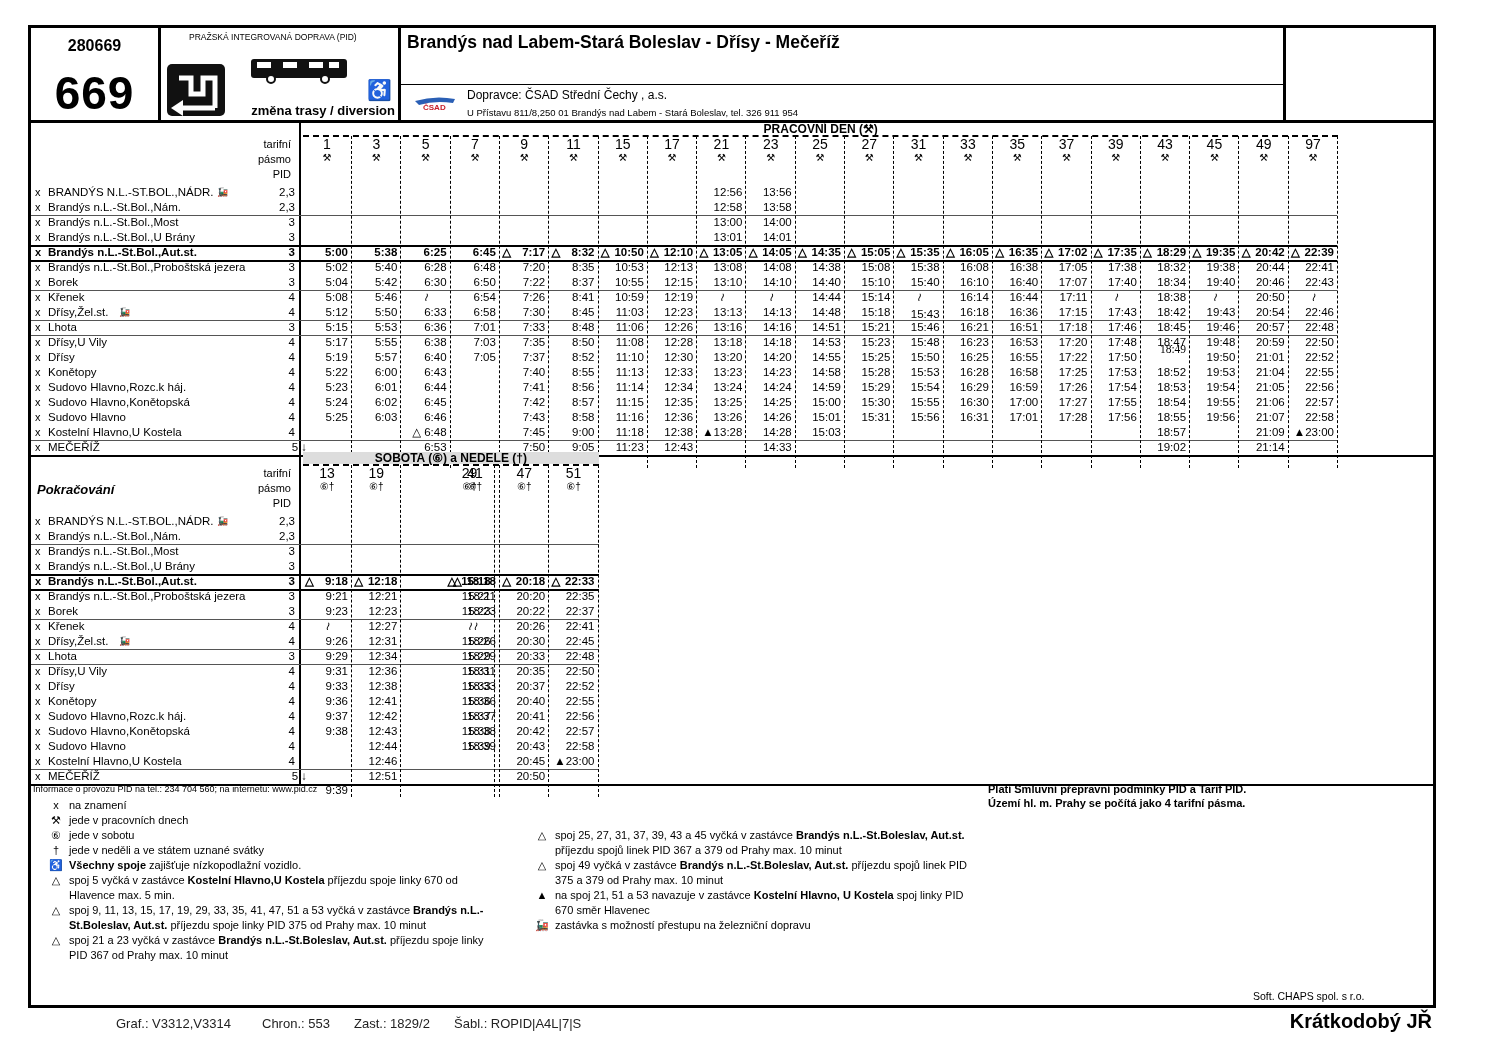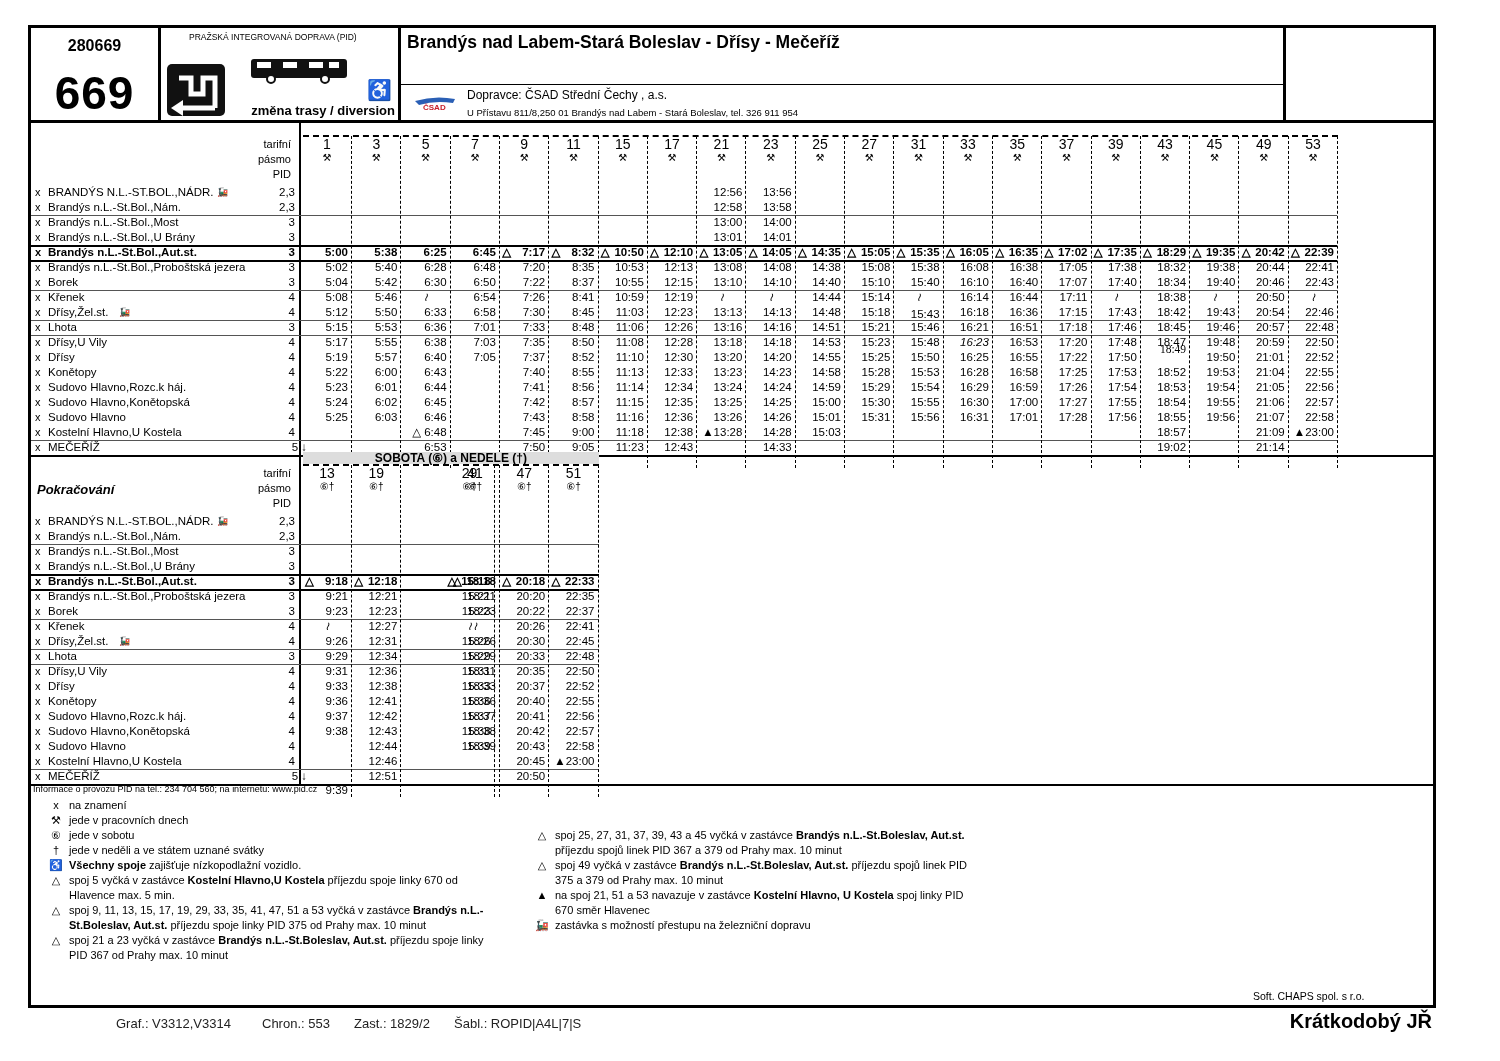--- a/index.html
+++ b/index.html
@@ -114,20 +114,21 @@
     </div>
   </div>
 
   <div id="sec-weekday" class="tt" style="top:95px; width:1402px; height:327px;">
       <div class="tarif" style="left: 200px; top: 14px; width: 60px;">
         <div>tarifní</div>
         <div>pásmo</div>
         <div>PID</div>
       </div>
       <div class="vline" style="top: 0px; height: 332px;"></div>
+      <div class="grp-title" style="left: 272px; top: 0px; width: 1035.3px;">PRACOVNÍ DEN (⚒)</div>
       <div class="dashtop" style="left: 272px; top: 12px; width: 1035.3px;"></div>
       <div class="row" style="top: 62px; width: 268px;">
         <span class="x">x</span>
         <span class="nm">BRANDÝS N.L.-ST.BOL.,NÁDR.</span>
         <span style="position: absolute; left: 186px; font-size: 9px;">🚂</span>
         <span class="zn"><span>2,3</span></span>
       </div>
       <div class="row" style="top: 77px; width: 268px;">
         <span class="x">x</span>
         <span class="nm">Brandýs n.L.-St.Bol.,Nám.</span>
@@ -480,21 +481,21 @@
         <div class="cs">⚒</div>
         <div class="cell bold" style="top: 109px; left: 2px; right: 3px; display: flex; justify-content: space-between;">
           <span>△</span>
           <span>16:05</span>
         </div>
         <div class="cell" style="top: 124px;">16:08</div>
         <div class="cell" style="top: 139px;">16:10</div>
         <div class="cell" style="top: 154px;">16:14</div>
         <div class="cell" style="top: 169px;">16:18</div>
         <div class="cell" style="top: 184px;">16:21</div>
-        <div class="cell" style="top: 199px; font-style: italic;">16:23</div>
+        <div class="cell" style="top: 199px;">16:23</div>
         <div class="cell" style="top: 214px;">16:25</div>
         <div class="cell" style="top: 229px;">16:28</div>
         <div class="cell" style="top: 244px;">16:29</div>
         <div class="cell" style="top: 259px;">16:30</div>
         <div class="cell" style="top: 274px;">16:31</div>
       </div>
       <div class="col" style="left: 962.2px; height: 332px; top: 13px;">
         <div class="cn">35</div>
         <div class="cs">⚒</div>
         <div class="cell bold" style="top: 109px; left: 2px; right: 3px; display: flex; justify-content: space-between;">
@@ -606,21 +607,21 @@
         <div class="cell" style="top: 199px;">20:59</div>
         <div class="cell" style="top: 214px;">21:01</div>
         <div class="cell" style="top: 229px;">21:04</div>
         <div class="cell" style="top: 244px;">21:05</div>
         <div class="cell" style="top: 259px;">21:06</div>
         <div class="cell" style="top: 274px;">21:07</div>
         <div class="cell" style="top: 289px;">21:09</div>
         <div class="cell" style="top: 304px;">21:14</div>
       </div>
       <div class="col" style="left: 1258px; height: 332px; top: 13px;">
-        <div class="cn">53</div>
+        <div class="cn">97</div>
         <div class="cs">⚒</div>
         <div class="cell bold" style="top: 109px; left: 2px; right: 3px; display: flex; justify-content: space-between;">
           <span>△</span>
           <span>22:39</span>
         </div>
         <div class="cell" style="top: 124px;">22:41</div>
         <div class="cell" style="top: 139px;">22:43</div>
         <div class="cell wavy" style="top: 154px;">≀</div>
         <div class="cell" style="top: 169px;">22:46</div>
         <div class="cell" style="top: 184px;">22:48</div>
@@ -875,20 +876,24 @@
       <div class="note"><span class="sym">△</span><span>spoj 5 vyčká v zastávce </span><b>Kostelní Hlavno,U Kostela</b><span> příjezdu spoje linky 670 od Hlavence max. 5 min.</span></div>
       <div class="note"><span class="sym">△</span><span>spoj 9, 11, 13, 15, 17, 19, 29, 33, 35, 41, 47, 51 a 53 vyčká v zastávce </span><b>Brandýs n.L.-St.Boleslav, Aut.st.</b><span> příjezdu spoje linky PID 375 od Prahy max. 10 minut</span></div>
       <div class="note"><span class="sym">△</span><span>spoj 21 a 23 vyčká v zastávce </span><b>Brandýs n.L.-St.Boleslav, Aut.st.</b><span> příjezdu spoje linky PID 367 od Prahy max. 10 minut</span></div>
     </div>
   <div class="notes" id="notes-right" style="left:502px; top:800px; width:440px;">
       <div class="note"><span class="sym">△</span><span>spoj 25, 27, 31, 37, 39, 43 a 45 vyčká v zastávce </span><b>Brandýs n.L.-St.Boleslav, Aut.st.</b><span> příjezdu spojů linek PID 367 a 379 od Prahy max. 10 minut</span></div>
       <div class="note"><span class="sym">△</span><span>spoj 49 vyčká v zastávce </span><b>Brandýs n.L.-St.Boleslav, Aut.st.</b><span> příjezdu spojů linek PID 375 a 379 od Prahy max. 10 minut</span></div>
       <div class="note"><span class="sym">▲</span><span>na spoj 21, 51 a 53 navazuje v zastávce </span><b>Kostelní Hlavno, U Kostela</b><span> spoj linky PID 670 směr Hlavenec</span></div>
       <div class="note"><span class="sym">🚂</span><span>zastávka s možností přestupu na železniční dopravu</span></div>
     </div>
+  <div class="conds">
+    <div>Platí Smluvní přepravní podmínky PID a Tarif PID.</div>
+    <div>Území hl. m. Prahy se počítá jako 4 tarifní pásma.</div>
+  </div>
   <div class="soft">Soft. CHAPS spol. s r.o.</div>
 </div>
 
 <div class="below" style="left:116px;">Graf.:  V3312,V3314</div>
 <div class="below" style="left:262px;">Chron.: 553</div>
 <div class="below" style="left:354px;">Zast.: 1829/2</div>
 <div class="below" style="left:454px;">Šabl.: ROPID|A4L|7|S</div>
 <div class="kratko">Krátkodobý JŘ</div>
 
 </body></html>

